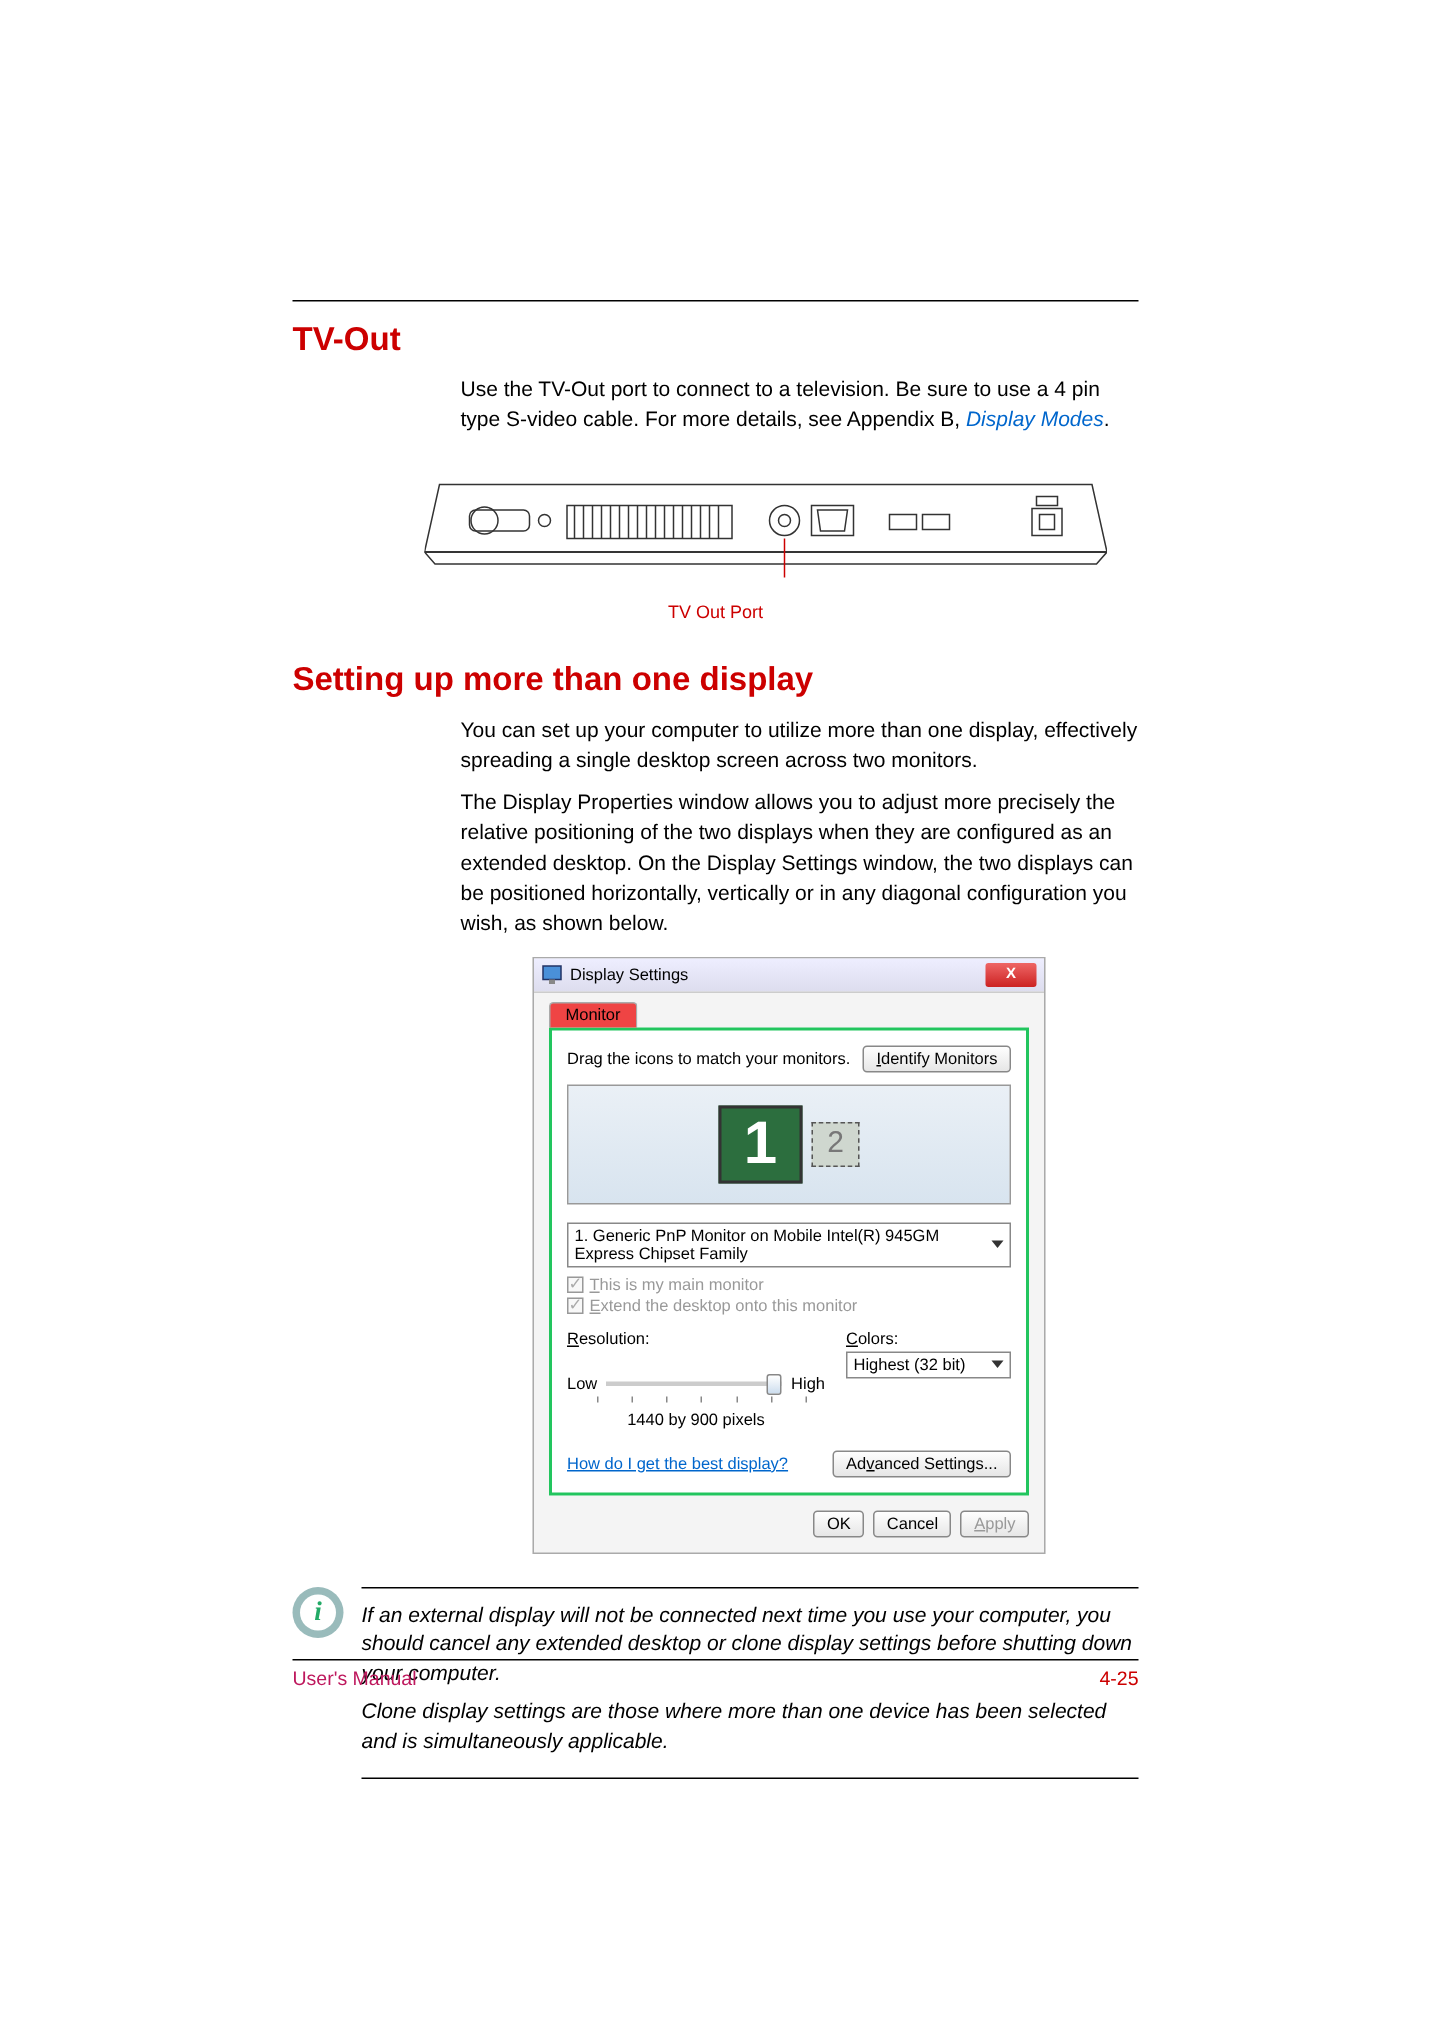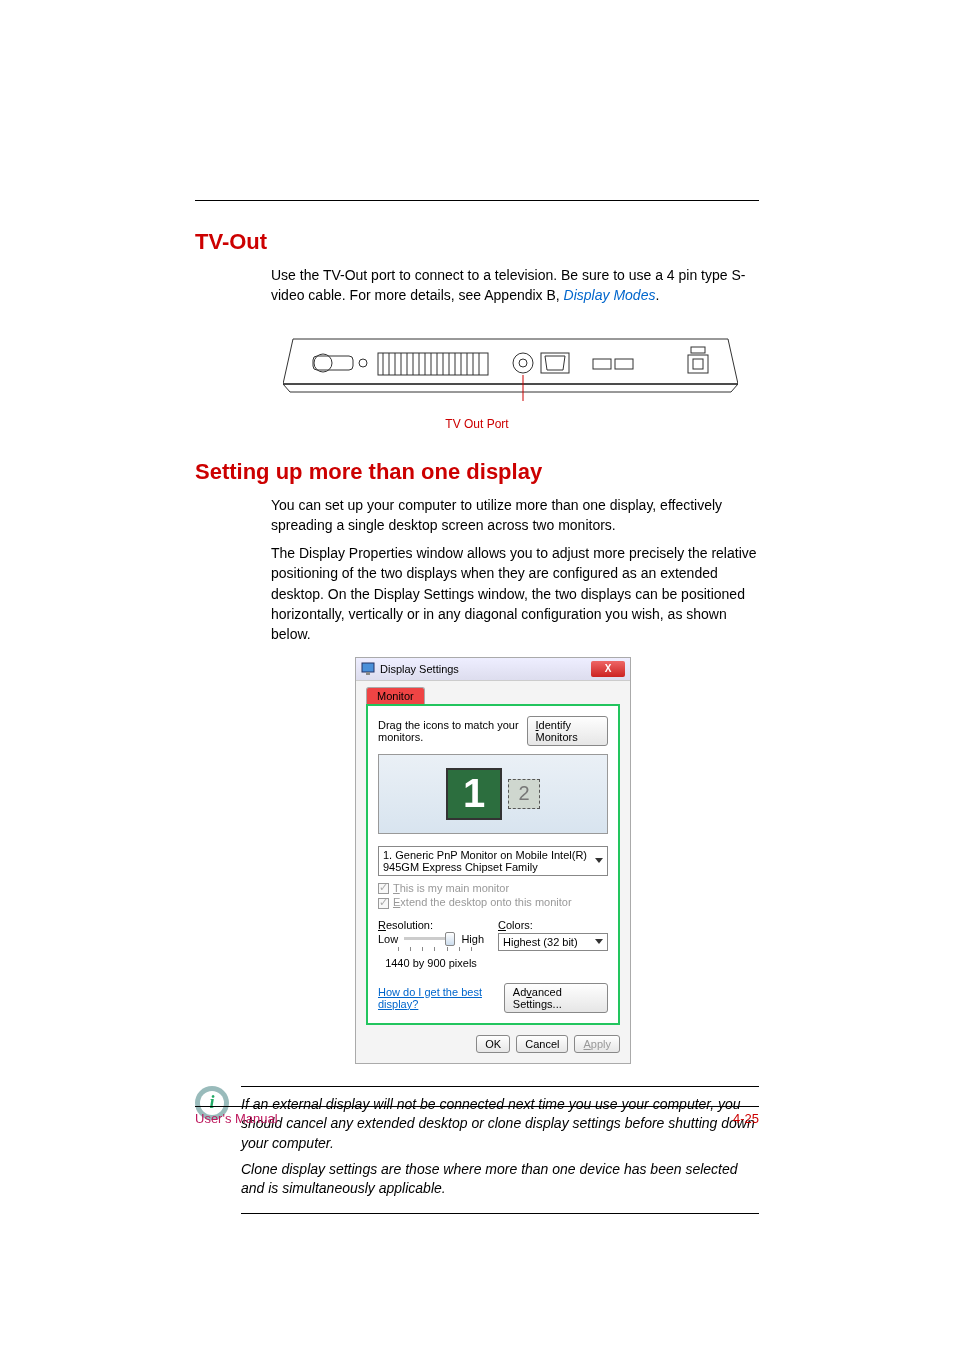--- a/index.html
+++ b/index.html
@@ -23,24 +23,24 @@
   .header-right {
     text-align: right;
     color: #c00;
     font-size: 13px;
     margin-bottom: 30px;
   }
   .h1 {
     color: #c00;
     font-weight: bold;
     font-size: 22px;
-    margin: 28px 0 10px 0;
+    margin: 12px 0 10px 0;
   }
   .body-text {
-    margin-left: 76px;
+    margin-left: 112px;
     font-size: 14px;
     line-height: 1.45;
     margin-bottom: 8px;
   }
   .body-text .link {
     color: #0066cc;
     font-style: italic;
   }
   .figure-laptop {
     margin: 15px 0 10px 88px;
@@ -48,21 +48,21 @@
     height: 75px;
   }
   .tv-label {
     text-align: center;
     color: #c00;
     font-size: 12px;
     margin-bottom: 25px;
   }
   .dialog {
     margin: 12px auto 22px 160px;
-    width: 276px;
+    width: 342px;
     background: #f4f4f4;
     border: 1px solid #aaa;
     font-size: 11px;
     font-family: "Segoe UI", Tahoma, sans-serif;
   }
   .dlg-title {
     display: flex;
     align-items: center;
     justify-content: space-between;
     background: linear-gradient(#eef,#dde);
@@ -140,21 +140,21 @@
     width:0;height:0;border-left:4px solid transparent;border-right:4px solid transparent;border-top:5px solid #333;
   }
   .chk-row { color:#999; font-size:11px; margin:2px 0;}
   .chk {
     display:inline-block; width:11px;height:11px;border:1px solid #999;margin-right:4px;vertical-align:middle;position:relative;background:#f8f8f8;
   }
   .chk::after{content:"✓";position:absolute;top:-3px;left:0;font-size:11px;color:#aaa;}
   .res-row { display:flex; justify-content:space-between; margin-top:10px; }
   .slider-wrap { flex:1; }
   .slider-line {
-    display:flex; align-items:center; gap:6px; margin-top:2px;
+    display:flex; align-items:center; gap:6px; margin-top:18px;
   }
   .slider-track {
     flex:1; height:3px; background:#ccc; position:relative;
   }
   .slider-thumb {
     position:absolute; right:0; top:-5px;
     width:10px;height:14px;background:linear-gradient(#fff,#cde);border:1px solid #888;border-radius:2px;
   }
   .slider-ticks {
     display:flex; justify-content:space-between; margin:2px 12px 0 20px;

